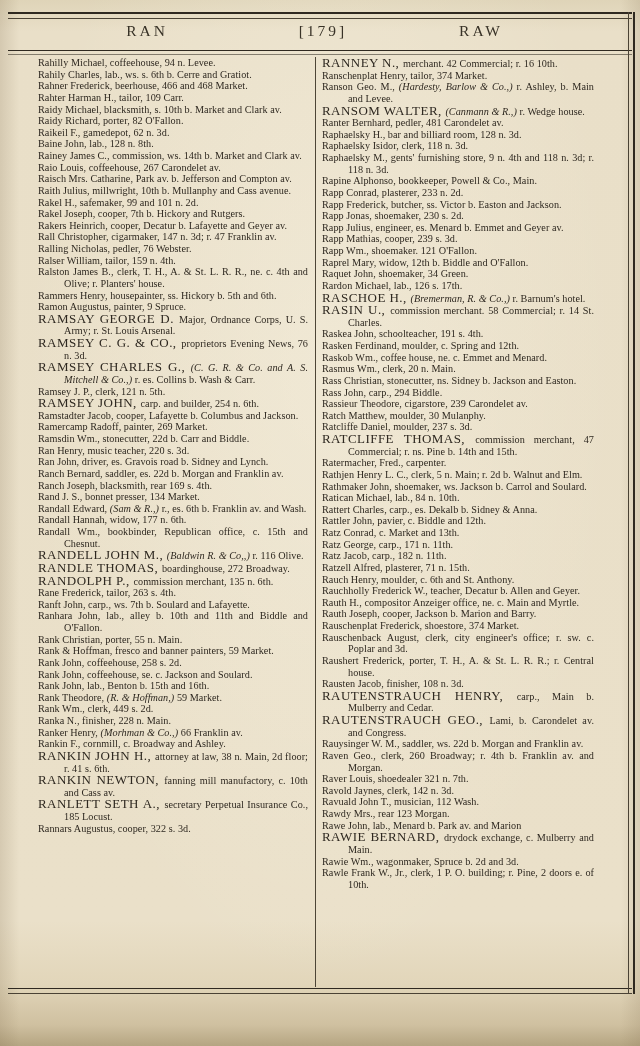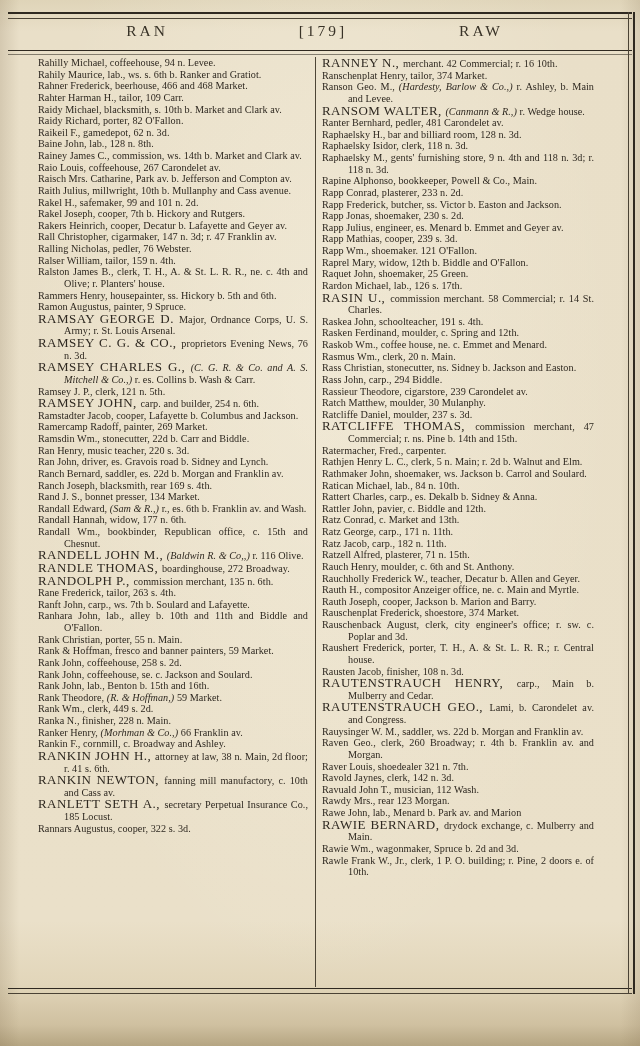--- a/index.html
+++ b/index.html
@@ -41,21 +41,21 @@
   <div class="header">
     <span class="h-left">RAN</span>
     <span class="h-center">[179]</span>
     <span class="h-right">RAW</span>
   </div>
   <div class="rule head-rule"></div>
 
   <div class="columns">
     <div class="col col-left" id="col-left">
         <p class="entry"><span class="seg-n">Rahilly Michael, coffeehouse, 94 n. Levee.</span></p>
-        <p class="entry"><span class="seg-n">Rahily Maurice, lab., ws. s. 6th b. Ranker and Gratiot.</span></p>
+        <p class="entry"><span class="seg-n">Rahily Charles, lab., ws. s. 6th b. Cerre and Gratiot.</span></p>
         <p class="entry"><span class="seg-n">Rahner Frederick, beerhouse, 466 and 468 Market.</span></p>
         <p class="entry"><span class="seg-n">Rahter Harman H., tailor, 109 Carr.</span></p>
         <p class="entry"><span class="seg-n">Raidy Michael, blacksmith, s. 10th b. Market and Clark av.</span></p>
         <p class="entry"><span class="seg-n">Raidy Richard, porter, 82 O'Fallon.</span></p>
         <p class="entry"><span class="seg-n">Raikeil F., gamedepot, 62 n. 3d.</span></p>
         <p class="entry"><span class="seg-n">Baine John, lab., 128 n. 8th.</span></p>
         <p class="entry"><span class="seg-n">Rainey James C., commission, ws. 14th b. Market and Clark av.</span></p>
         <p class="entry"><span class="seg-n">Raio Louis, coffeehouse, 267 Carondelet av.</span></p>
         <p class="entry"><span class="seg-n">Raisch Mrs. Catharine, Park av. b. Jefferson and Compton av.</span></p>
         <p class="entry"><span class="seg-n">Raith Julius, millwright, 10th b. Mullanphy and Cass avenue.</span></p>
@@ -116,22 +116,23 @@
         <p class="entry"><span class="seg-n">Raphaelsky Isidor, clerk, 118 n. 3d.</span></p>
         <p class="entry"><span class="seg-n">Raphaelsky M., gents' furnishing store, 9 n. 4th and 118 n. 3d; r. 118 n. 3d.</span></p>
         <p class="entry"><span class="seg-n">Rapine Alphonso, bookkeeper, Powell &amp; Co., Main.</span></p>
         <p class="entry"><span class="seg-n">Rapp Conrad, plasterer, 233 n. 2d.</span></p>
         <p class="entry"><span class="seg-n">Rapp Frederick, butcher, ss. Victor b. Easton and Jackson.</span></p>
         <p class="entry"><span class="seg-n">Rapp Jonas, shoemaker, 230 s. 2d.</span></p>
         <p class="entry"><span class="seg-n">Rapp Julius, engineer, es. Menard b. Emmet and Geyer av.</span></p>
         <p class="entry"><span class="seg-n">Rapp Mathias, cooper, 239 s. 3d.</span></p>
         <p class="entry"><span class="seg-n">Rapp Wm., shoemaker. 121 O'Fallon.</span></p>
         <p class="entry"><span class="seg-n">Raprel Mary, widow, 12th b. Biddle and O'Fallon.</span></p>
-        <p class="entry"><span class="seg-n">Raquet John, shoemaker, 25 Green.</span></p>
+        <p class="entry"><span class="seg-n">Raquet John, shoemaker, 34 Green.</span></p>
         <p class="entry"><span class="seg-n">Rardon Michael, lab., 126 s. 17th.</span></p>
+        <p class="entry"><span class="seg-c">RASCHOE H., </span><span class="seg-i">(Bremerman, R. &amp; Co.,) </span><span class="seg-n">r. Barnum's hotel.</span></p>
         <p class="entry"><span class="seg-c">RASIN U., </span><span class="seg-n">commission merchant. 58 Commercial; r. 14 St. Charles.</span></p>
         <p class="entry"><span class="seg-n">Raskea John, schoolteacher, 191 s. 4th.</span></p>
         <p class="entry"><span class="seg-n">Rasken Ferdinand, moulder, c. Spring and 12th.</span></p>
         <p class="entry"><span class="seg-n">Raskob Wm., coffee house, ne. c. Emmet and Menard.</span></p>
         <p class="entry"><span class="seg-n">Rasmus Wm., clerk, 20 n. Main.</span></p>
         <p class="entry"><span class="seg-n">Rass Christian, stonecutter, ns. Sidney b. Jackson and Easton.</span></p>
         <p class="entry"><span class="seg-n">Rass John, carp., 294 Biddle.</span></p>
         <p class="entry"><span class="seg-n">Rassieur Theodore, cigarstore, 239 Carondelet av.</span></p>
         <p class="entry"><span class="seg-n">Ratch Matthew, moulder, 30 Mulanphy.</span></p>
         <p class="entry"><span class="seg-n">Ratcliffe Daniel, moulder, 237 s. 3d.</span></p>

